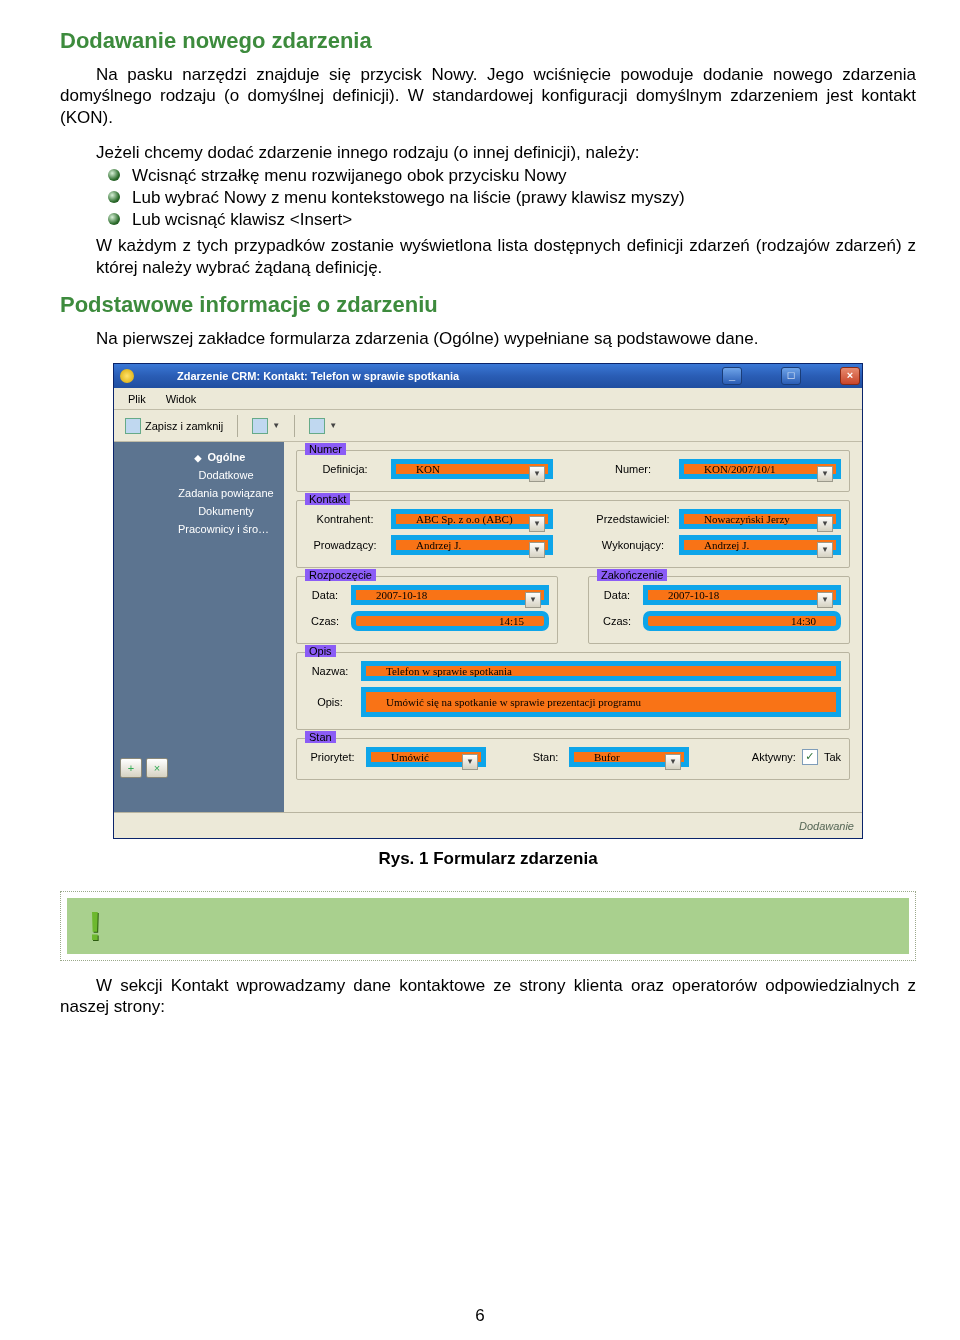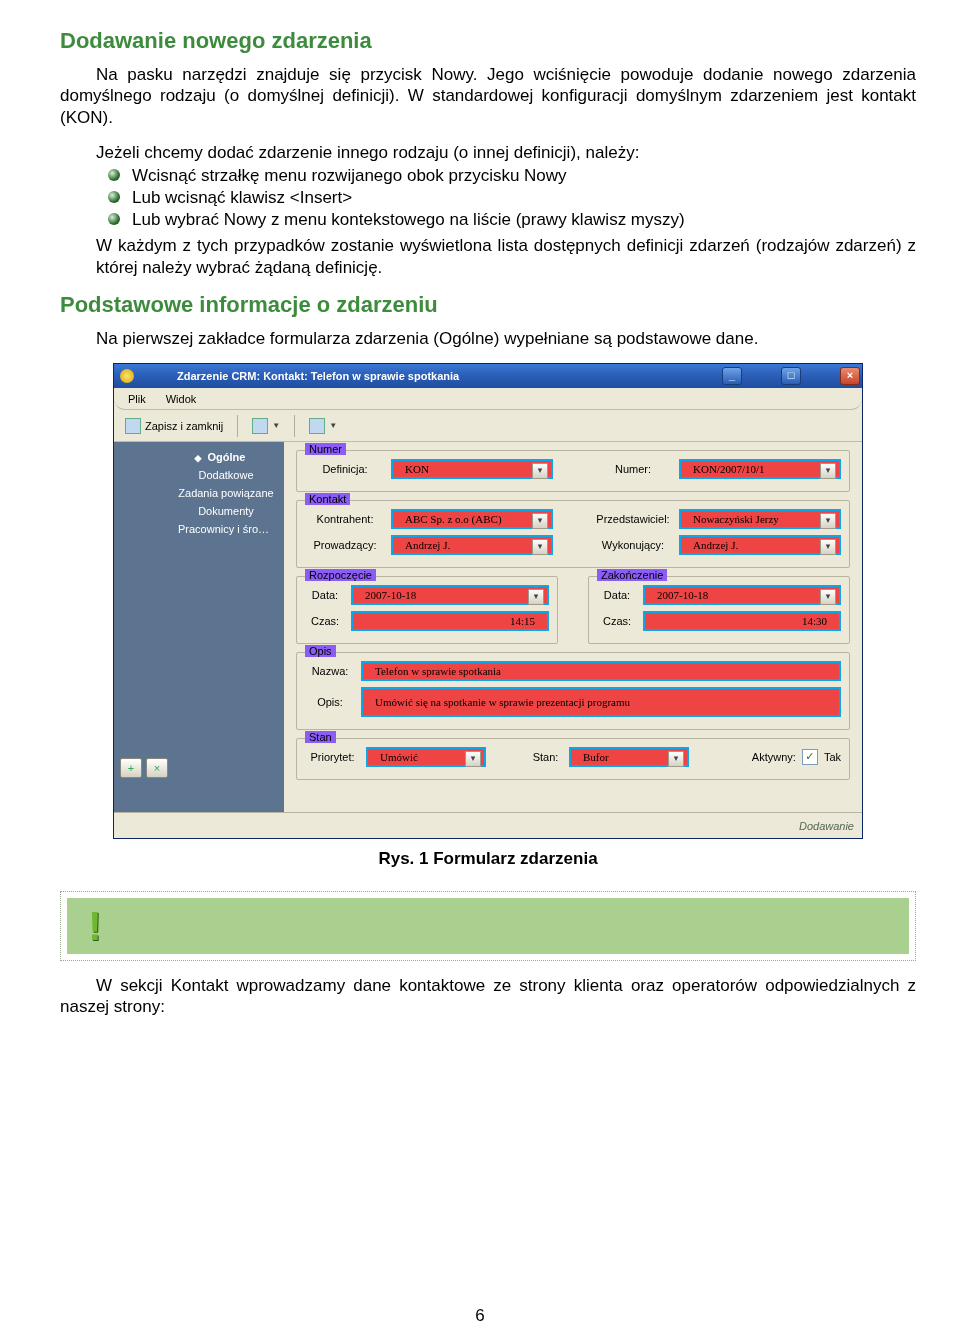--- a/index.html
+++ b/index.html
@@ -126,21 +126,20 @@
     line-height: 15px;
   }
   .tb-btn.close { background: linear-gradient(#e78b6f, #c9452a); border-color:#8a2a15; }
   .menubar {
     height: 22px;
     display: flex;
     align-items: center;
     padding: 0 6px;
     gap: 4px;
     border-bottom: 1px solid #c0bca8;
-    border-radius: 11px;
   }
   .menubar span { padding: 2px 8px; }
   .toolbar {
     height: 32px;
     display: flex;
     align-items: center;
     padding: 0 4px;
     gap: 4px;
     border-bottom: 1px solid #c0bca8;
   }
@@ -198,27 +197,27 @@
   }
   .grp { border:1px solid #b8b4a0; border-radius:2px; margin-bottom:8px; padding:8px 8px 6px 8px; position:relative; }
   .grp-title { position:absolute; top:-8px; left:8px; background:#8b5cf6; padding:0 4px; }
   .row { display:flex; align-items:center; gap:6px; margin-bottom:6px; }
   .lbl { width:80px; }
   .lbl-r { width:80px; }
   .midgap { width:28px; }
   .fld {
     flex:1;
     height:20px;
-    background:#ef4444;
-    border:2px solid #0ea5e9;
-    padding:2px 12px;
+    background:#f97316;
+    border:5px solid #0ea5e9;
+    padding:2px 20px;
     font-family:Tahoma; font-size:11px;
     display:flex; align-items:center;
   }
-  .fld.right { justify-content:flex-end; }
+  .fld.right { justify-content:flex-end;border-radius:7px; }
   .combo { position:relative; }
   .combo::after {
     content:"▾";
     position:absolute; right:3px; top:2px;
     font-size:9px; color:#444;
     width:14px; height:14px;
     background: linear-gradient(#fefefe,#d6d2c2);
     border:1px solid #9c9a8c;
     text-align:center; line-height:13px;
   }
@@ -249,22 +248,22 @@
 <body>
 
 <h1 class="doc-h1">Dodawanie nowego zdarzenia</h1>
 
 <p class="body-text indented">Na pasku narzędzi znajduje się przycisk Nowy. Jego wciśnięcie powoduje dodanie nowego zdarzenia domyślnego rodzaju (o domyślnej definicji). W standardowej konfiguracji domyślnym zdarzeniem jest kontakt (KON).</p>
 
 <p class="body-text indented" style="margin-bottom:2px;">Jeżeli chcemy dodać zdarzenie innego rodzaju (o innej definicji), należy:</p>
 
 <ul class="bullet-list">
   <li>Wcisnąć strzałkę menu rozwijanego obok przycisku Nowy</li>
+  <li>Lub wybrać Nowy z menu kontekstowego na liście (prawy klawisz myszy)</li>
   <li>Lub wcisnąć klawisz &lt;Insert&gt;</li>
-  <li>Lub wybrać Nowy z menu kontekstowego na liście (prawy klawisz myszy)</li>
 </ul>
 
 <p class="body-text" style="padding-left:36px;">W każdym z tych przypadków zostanie wyświetlona lista dostępnych definicji zdarzeń (rodzajów zdarzeń) z której należy wybrać żądaną definicję.</p>
 
 <h2 class="doc-h2">Podstawowe informacje o zdarzeniu</h2>
 
 <p class="body-text indented">Na pierwszej zakładce formularza zdarzenia (Ogólne) wypełniane są podstawowe dane.</p>
 
 <div class="fig-wrap">
   <div class="app-window">

